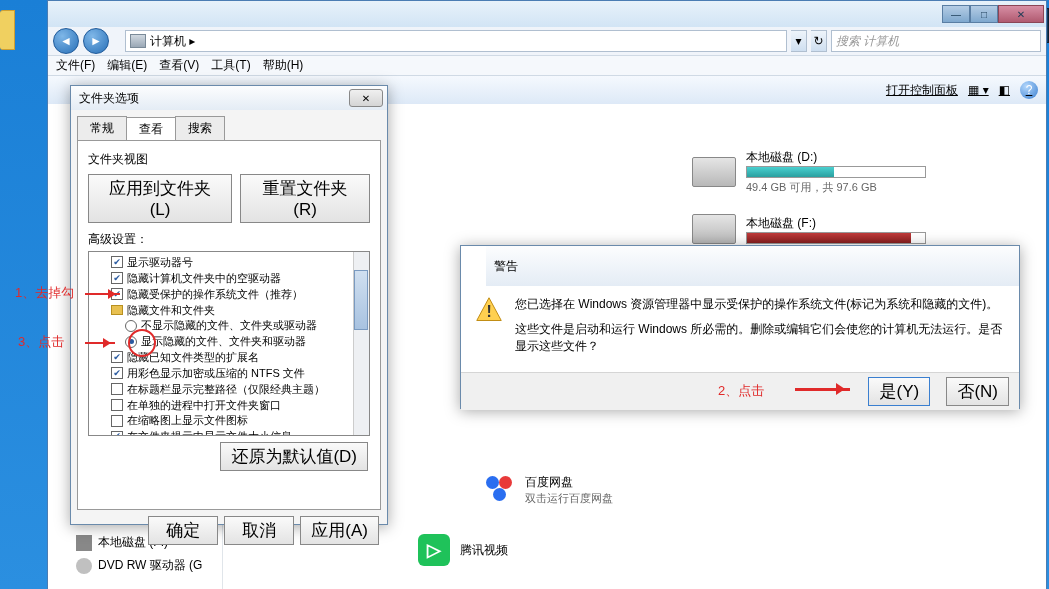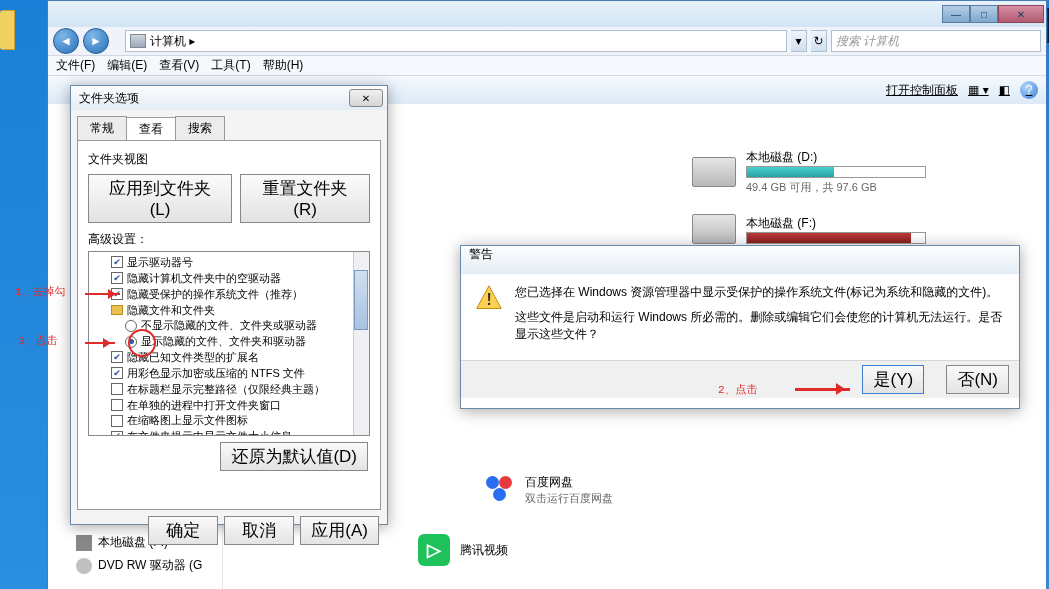--- a/index.html
+++ b/index.html
@@ -68,30 +68,30 @@
 .chk.sel::after{content:"✔"; font-size:9px; line-height:1;}
 .folder-ico { width:12px; height:10px; background:#e8c050; border:1px solid #b89020; flex:none;}
 .scroll-stub{ position:absolute; right:0; top:0; bottom:0; width:16px; background:#eef0f3; border-left:1px solid #ccc;}
 .scroll-thumb{ position:absolute; right:1px; top:18px; width:14px; height:60px; background:linear-gradient(180deg,#d0dff0,#a8c2e0); border:1px solid #7a9ac0;}
 .restore-row{ display:flex; justify-content:flex-end; margin:6px 2px 0;}
 .dlg-btn-row{ display:flex; justify-content:flex-end; gap:6px; padding:0 8px 8px;}
 .dlg-btn-row .std-btn{ min-width:70px;}
 
 
 .warn-dialog { position:absolute; left:460px; top:245px; width:560px; height:164px; background:#fff; border:1px solid #6a8aab; box-shadow:0 2px 14px rgba(0,0,0,.35); z-index:300;}
-.warn-title { height:28px; background:linear-gradient(180deg,#fcfdfe,#e4ecf5); display:flex; align-items:flex-start; padding:0 8px; font-size:12px;}
+.warn-title { height:40px; background:linear-gradient(180deg,#fcfdfe,#e4ecf5); display:flex; align-items:center; padding:0 8px; font-size:12px;margin-left:25px;}
 .warn-body { padding:10px 14px; display:flex; gap:12px; font-size:12px;}
 .warn-ico { width:28px; height:28px; flex:none;}
 .warn-ico svg{ width:100%; height:100%;}
 .warn-text p { margin:0 0 8px; line-height:1.4;}
-.warn-btn-row { height:38px; background:#f0f0f0; border-top:1px solid #d5d5d5; display:flex; align-items:center; justify-content:flex-end; gap:22px; padding:0 10px;}
+.warn-btn-row { height:38px; background:#f0f0f0; border-top:1px solid #d5d5d5; display:flex; align-items:center; justify-content:flex-end; gap:16px; padding:0 10px;}
 .warn-btn-row .std-btn{ min-width:62px;}
 
 
-.anno { position:absolute; color:#e02a2a; font-size:11px; z-index:400; font-family:Liberation Mono, monospace;}
+.anno { position:absolute; color:#e02a2a; font-size:13px; z-index:400; font-family:Liberation Sans, sans-serif;}
 .anno.a1 { left:15px; top:284px;}
 .anno.a3 { left:18px; top:333px;}
 .anno.a2 { left:718px; top:382px;}
 .arrow1 { position:absolute; left:85px; top:293px; width:35px; height:2px; background:#e02a2a; z-index:400;}
 .arrow1::after{content:""; position:absolute; right:-1px; top:-4px; border:5px solid transparent; border-left:8px solid #e02a2a;}
 .arrow3 { position:absolute; left:85px; top:342px; width:30px; height:2px; background:#e02a2a; z-index:400;}
 .arrow3::after{content:""; position:absolute; right:-1px; top:-4px; border:5px solid transparent; border-left:8px solid #e02a2a;}
 .arrow2 { position:absolute; left:795px; top:388px; width:55px; height:3px; background:#e02a2a; z-index:400;}
 .arrow2::after{content:""; position:absolute; right:-1px; top:-5px; border:6px solid transparent; border-left:9px solid #e02a2a;}
 .circle3 { position:absolute; left:128px; top:329px; width:28px; height:28px; border:2px solid #e02a2a; border-radius:50%; z-index:400;}

